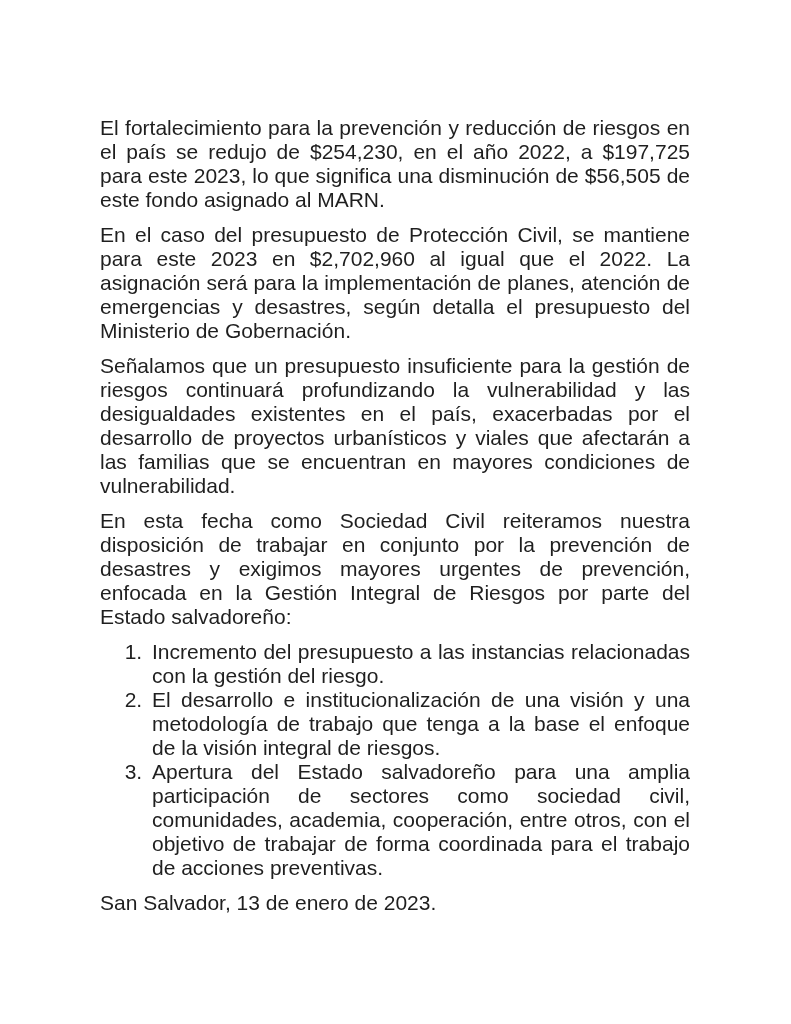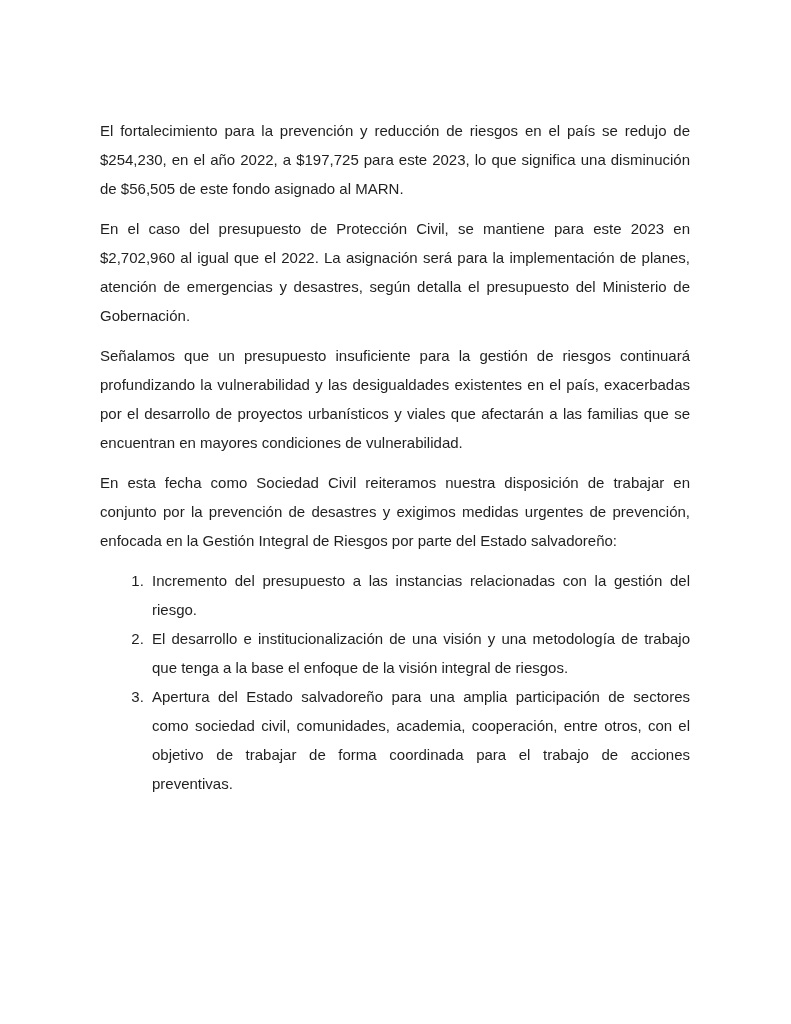--- a/index.html
+++ b/index.html
@@ -14,22 +14,22 @@
     background: #ffffff;
     overflow: hidden;
     font-family: "Liberation Sans", sans-serif;
     color: #1f1f1f;
   }
   .content {
     position: absolute;
     top: 116px;
     left: 100px;
     width: 590px;
-    font-size: 15px;
-    line-height: 29px;
+    font-size: 21px;
+    line-height: 24px;
   }
   .content p {
     margin: 0 0 11px 0;
     text-align: justify;
   }
   ol.demands {
     margin: 0 0 11px 0;
     padding: 0 0 0 48px;
     list-style: decimal outside;
   }
@@ -48,23 +48,24 @@
 
 <div class="page">
   <div class="content">
 
     <p>El fortalecimiento para la prevención y reducción de riesgos en el país se redujo de $254,230, en el año 2022, a $197,725 para este 2023, lo que significa una disminución de $56,505 de este fondo asignado al MARN.</p>
 
     <p>En el caso del presupuesto de Protección Civil, se mantiene para este 2023 en $2,702,960 al igual que el 2022. La asignación será para la implementación de planes, atención de emergencias y desastres, según detalla el presupuesto del Ministerio de Gobernación.</p>
 
     <p>Señalamos que un presupuesto insuficiente para la gestión de riesgos continuará profundizando la vulnerabilidad y las desigualdades existentes en el país, exacerbadas por el desarrollo de proyectos urbanísticos y viales que afectarán a las familias que se encuentran en mayores condiciones de vulnerabilidad.</p>
 
-    <p>En esta fecha como Sociedad Civil reiteramos nuestra disposición de trabajar en conjunto por la prevención de desastres y exigimos medidas urgentes de prevención, enfocada en la Gestión Integral de Riesgos por parte del Estado salvadoreño:</p>
+    <p>En esta fecha como Sociedad Civil reiteramos nuestra disposición de trabajar en conjunto por la prevención de desastres y exigimos mayores urgentes de prevención, enfocada en la Gestión Integral de Riesgos por parte del Estado salvadoreño:</p>
 
     <ol class="demands">
       <li>Incremento del presupuesto a las instancias relacionadas con la gestión del riesgo.</li>
       <li>El desarrollo e institucionalización de una visión y una metodología de trabajo que tenga a la base el enfoque de la visión integral de riesgos.</li>
       <li>Apertura del Estado salvadoreño para una amplia participación de sectores como sociedad civil, comunidades, academia, cooperación, entre otros, con el objetivo de trabajar de forma coordinada para el trabajo de acciones preventivas.</li>
     </ol>
 
+    <p class="date-line">San Salvador, 13 de enero de 2023.</p>
 
   </div>
 </div>
 
 </body></html>

